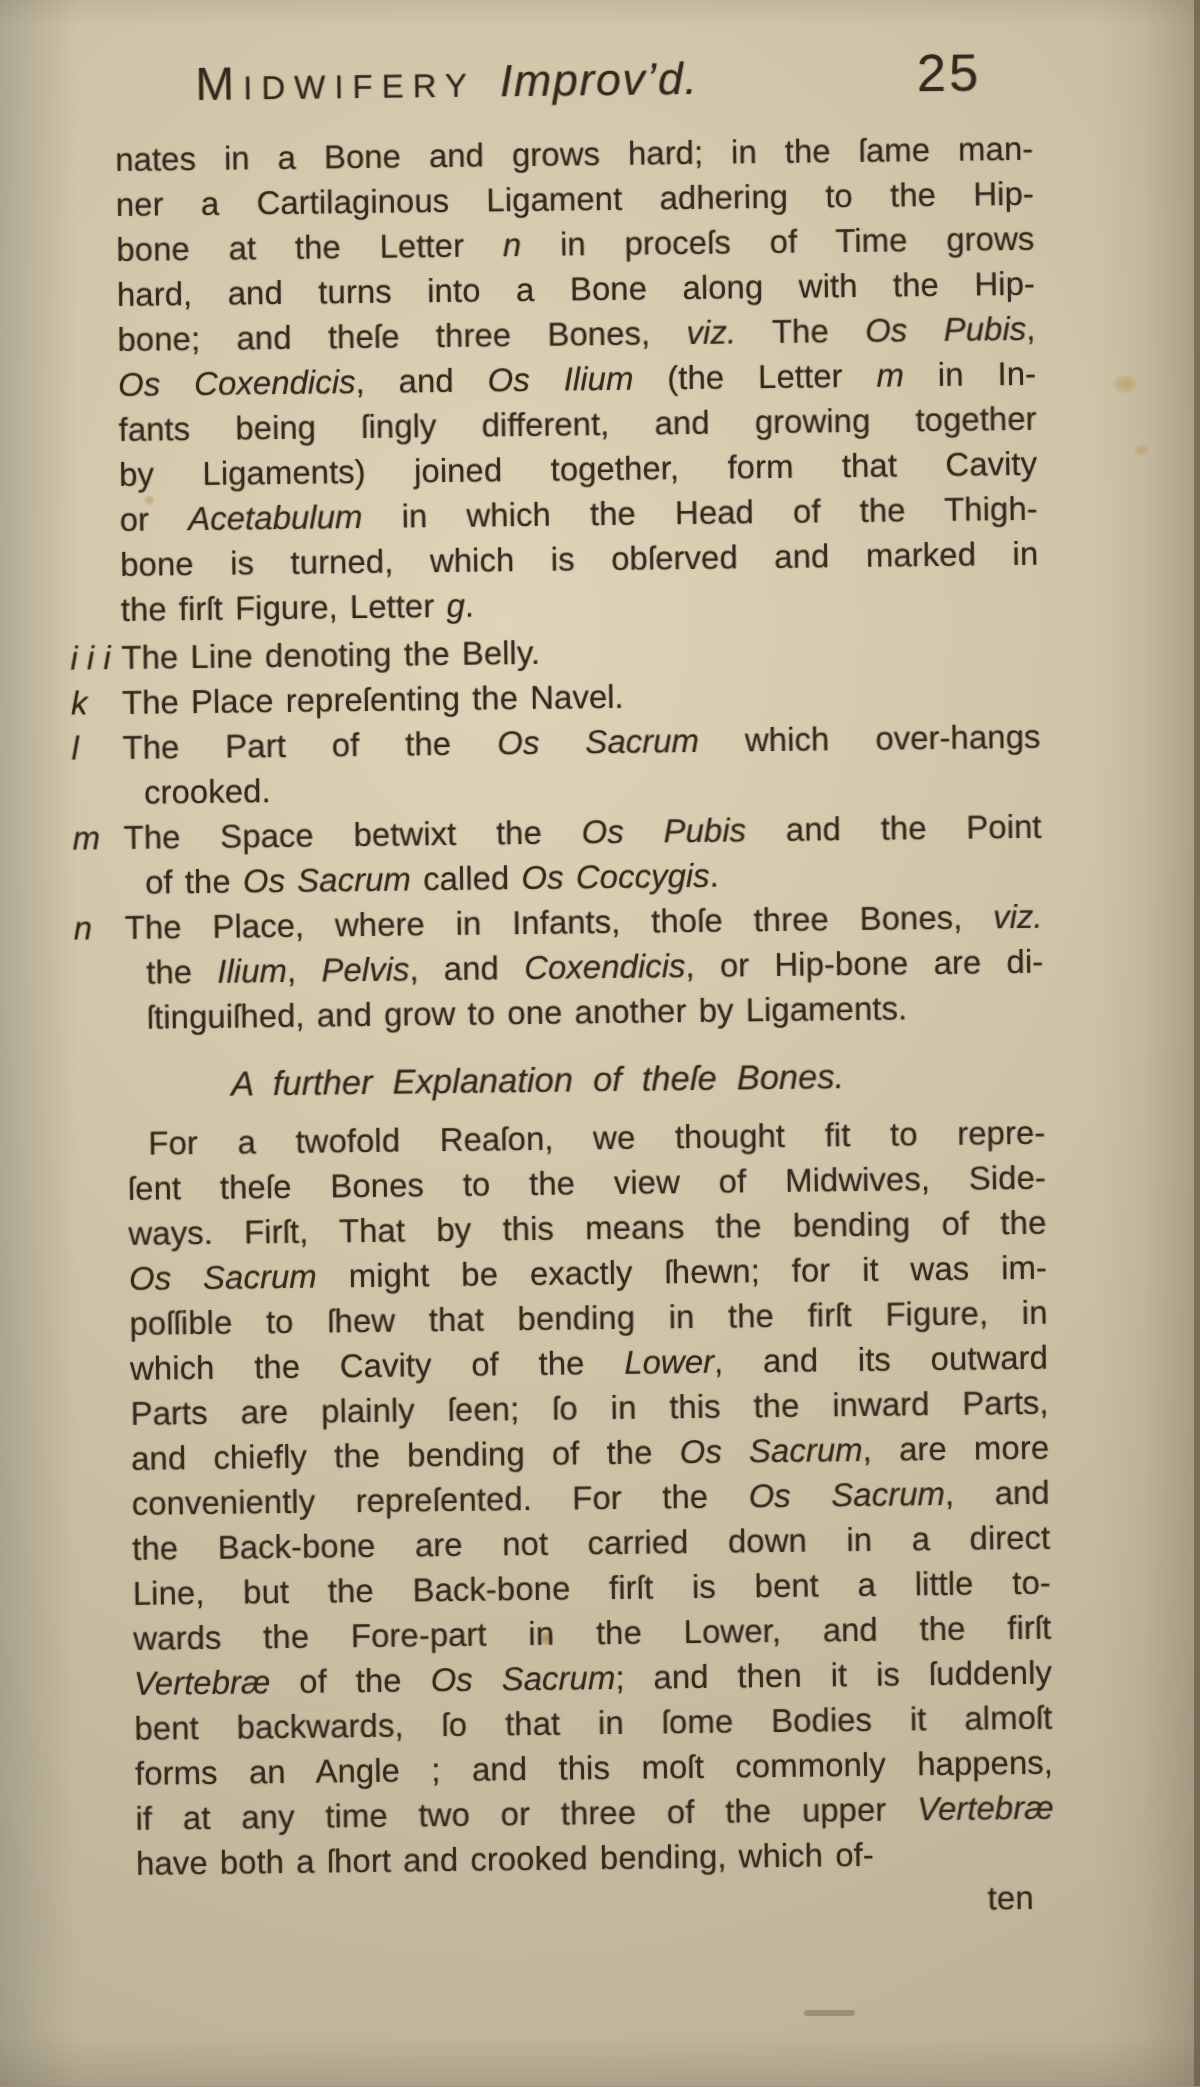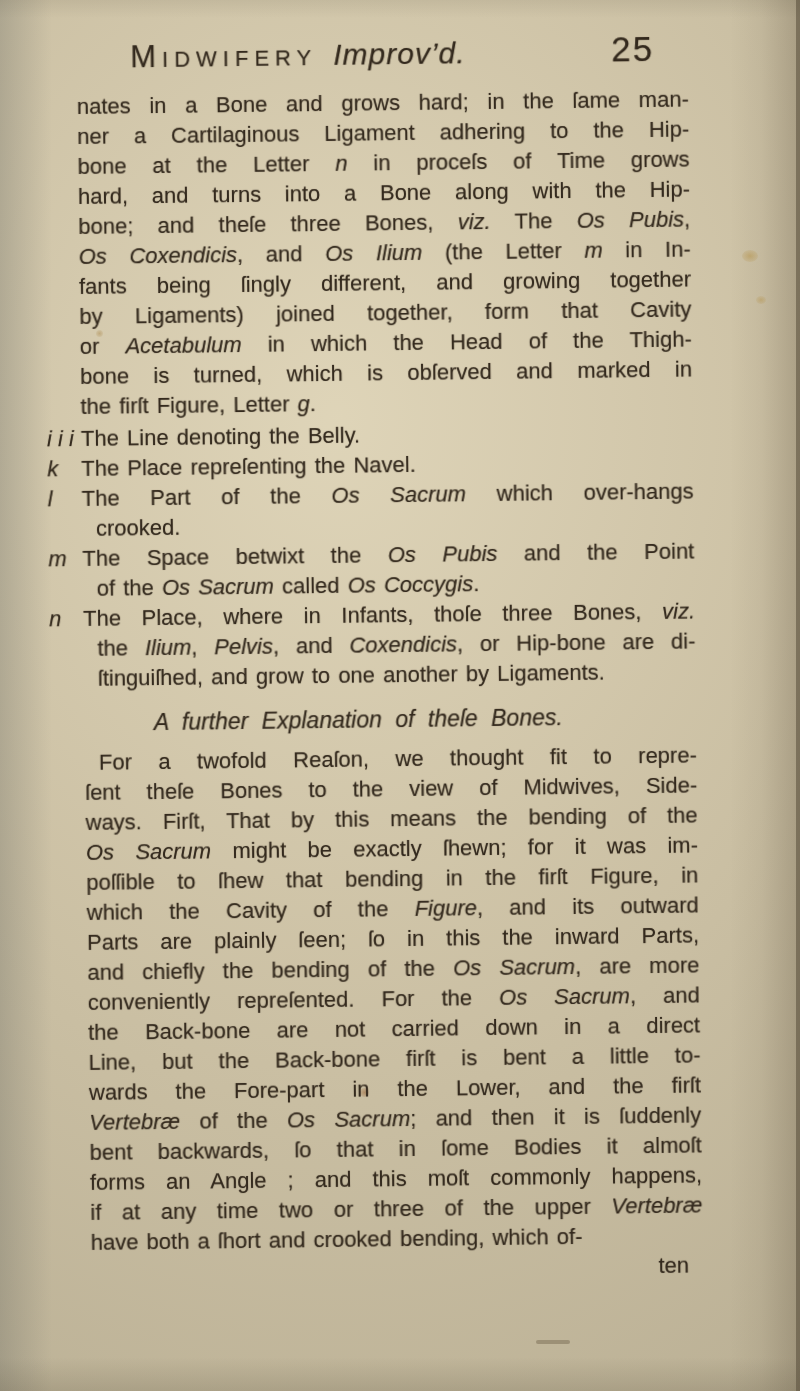--- a/index.html
+++ b/index.html
@@ -149,21 +149,21 @@
     </div>
 
     <div class="heading">A further Explanation of theſe Bones.</div>
 
     <div class="para para2">
       <div class="tline">For a twofold Reaſon, we thought fit to repre-</div>
       <div class="tline">ſent theſe Bones to the view of Midwives, Side-</div>
       <div class="tline">ways. Firſt, That by this means the bending of the</div>
       <div class="tline"><i>Os Sacrum</i> might be exactly ſhewn; for it was im-</div>
       <div class="tline">poſſible to ſhew that bending in the firſt Figure, in</div>
-      <div class="tline">which the Cavity of the <i>Figure</i>, and its outward</div>
+      <div class="tline">which the Cavity of the <i>Lower</i>, and its outward</div>
       <div class="tline">Parts are plainly ſeen; ſo in this the inward Parts,</div>
       <div class="tline">and chiefly the bending of the <i>Os Sacrum</i>, are more</div>
       <div class="tline">conveniently repreſented.  For the <i>Os Sacrum</i>, and</div>
       <div class="tline">the Back-bone are not carried down in a direct</div>
       <div class="tline">Line, but the Back-bone firſt is bent a little to-</div>
       <div class="tline">wards the Fore-part in the Lower, and the firſt</div>
       <div class="tline"><i>Vertebræ</i> of the <i>Os Sacrum</i>; and then it is ſuddenly</div>
       <div class="tline">bent backwards, ſo that in ſome Bodies it almoſt</div>
       <div class="tline">forms an Angle ; and this moſt commonly happens,</div>
       <div class="tline">if at any time two or three of the upper <i>Vertebræ</i></div>

